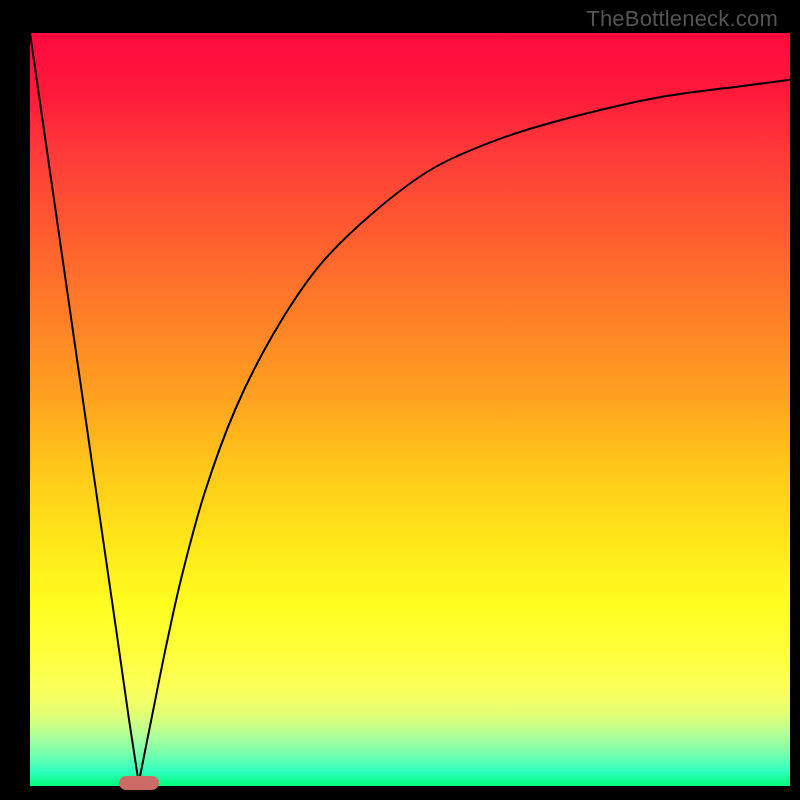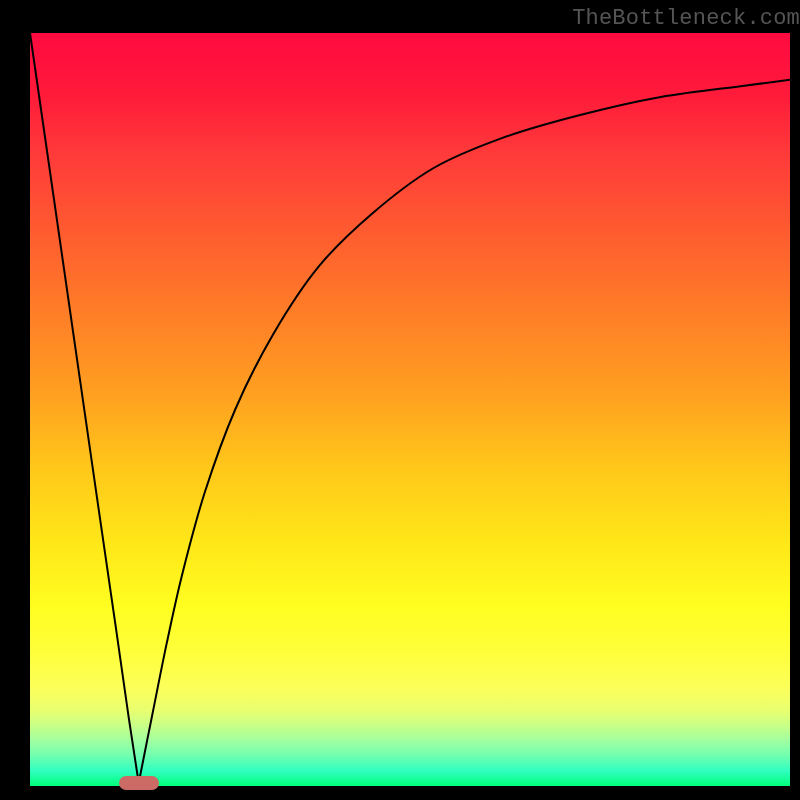--- a/index.html
+++ b/index.html
@@ -37,27 +37,26 @@
       #c8ff88 92%,
       #a0ffa0 94%,
       #70ffb0 96%,
       #30ffc0 98%,
       #00ff7a 100%
     );
   }
   .watermark {
     position: absolute;
     top: 6px;
-    right: 0;
+    right: 22px;
     color: #555;
     font-size: 22px;
     font-weight: 500;
     letter-spacing: 0.2px;
     user-select: none;
-    font-family: Liberation Mono, monospace;
   }
   svg.curves {
     position: absolute;
     left: 0;
     top: 0;
   }
   .marker {
     position: absolute;
     background: #cc6b66;
     border-radius: 8px;

